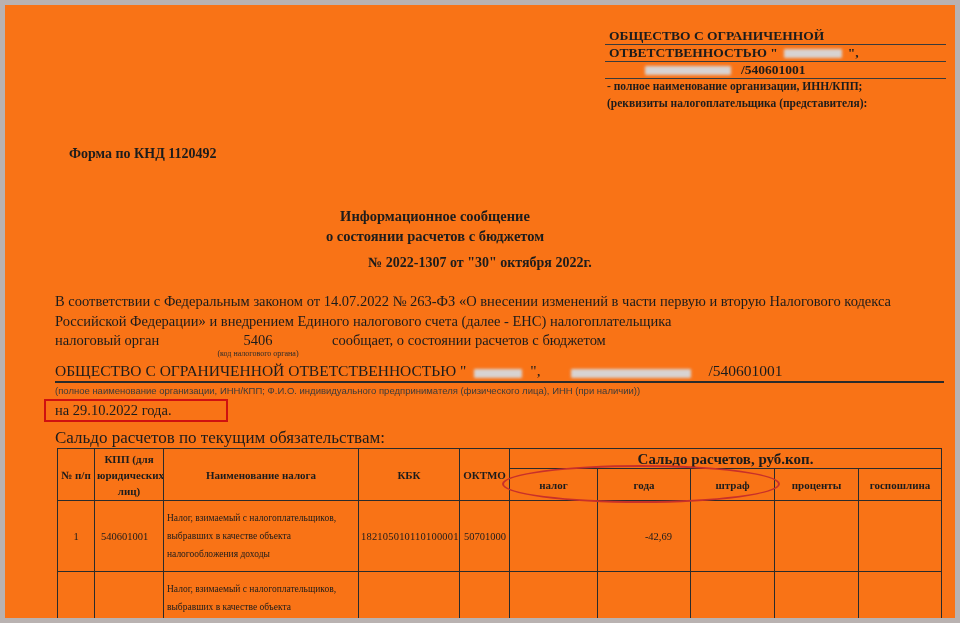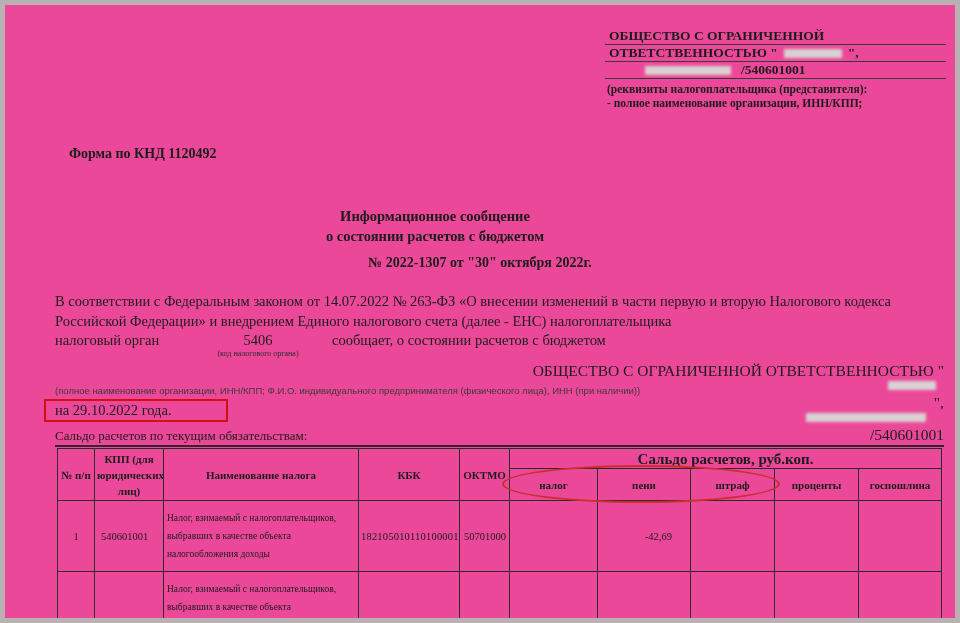--- a/index.html
+++ b/index.html
@@ -7,21 +7,21 @@
   body {
     background: #b9b2b1;
     font-family: "Liberation Serif", "DejaVu Serif", serif;
     color: #1c1c1c;
     position: relative;
   }
   .page {
     position: absolute;
     left: 5px; top: 5px;
     width: 950px; height: 613px;
-    background: #ec4899;
+    background: #f97316;
     overflow: hidden;
   }
   .abs { position: absolute; }
 
   
   .tp-block { left: 600px; top: 23px; width: 341px; font-weight: bold; font-size: 13.5px; }
   .tp-line { border-bottom: 1px solid #3a3a3a; padding: 0 2px 1px 4px; min-height: 16px; line-height: 15px; white-space: nowrap; }
   .tp-line2 { display: flex; align-items: flex-end; }
   .tp-line3 { display: flex; align-items: flex-end; padding-left: 40px; }
   .tp-caption { font-weight: bold; font-size: 11.5px; line-height: 14px; padding: 3px 0 0 2px; }
@@ -40,28 +40,28 @@
   .intro { left: 50px; top: 286px; width: 893px; font-size: 14.5px; line-height: 20px; }
 
   
   .tax-line { left: 0; top: 327px; width: 950px; height: 36px; font-size: 14.5px; }
   .tax-label { position: absolute; left: 50px; top: 0; }
   .tax-code { position: absolute; left: 168px; top: 0; width: 170px; text-align: center; }
   .tax-code-caption { position: absolute; left: 168px; top: 17px; width: 170px; text-align: center; font-size: 8px; color: #2a2a2a; }
   .tax-suffix { position: absolute; left: 327px; top: 0; }
 
   
-  .org-line { left: 50px; top: 356px; width: 889px; border-bottom: 2px solid #2b2b2b; font-size: 15.5px; line-height: 20px; display: flex; align-items: flex-end; white-space: nowrap; flex-direction: column; }
+  .org-line { left: 50px; top: 356px; width: 889px; border-bottom: 2px solid #2b2b2b; font-size: 15.5px; line-height: 20px; display: flex; align-items: flex-end; white-space: nowrap; }
   .org-caption { left: 50px; top: 380px; font-family: "Liberation Sans", "DejaVu Sans", sans-serif; font-size: 9.5px; color: #3b3b3b; }
 
   
   .date-box { left: 39px; top: 394px; width: 184px; height: 23px; border: 2px solid #cf1110; display: flex; align-items: center; padding-left: 9px; font-size: 14.5px; }
   .ellipse { left: 497px; top: 460px; width: 278px; height: 38px; border: 2px solid #c8302a; border-radius: 50%; background: transparent; }
 
-  .saldo-heading { left: 50px; top: 423px; font-size: 13px; }
+  .saldo-heading { left: 50px; top: 423px; font-size: 17px; }
 
   
   .tbl-wrap { left: 52px; top: 443px; width: 886px; }
   table { border-collapse: collapse; table-layout: fixed; width: 884px; }
   td, th { border: 1.5px solid #2b2b2b; vertical-align: middle; overflow: hidden; }
   th { font-weight: bold; font-size: 11px; line-height: 16px; text-align: center; padding: 1px 2px; }
   th.saldo-span { font-size: 15px; height: 20px; }
   tr.subhead th { height: 32px; }
   td { font-size: 10.5px; padding: 1px 3px; }
   td.c-num { text-align: center; }
@@ -84,22 +84,22 @@
     <div class="tp-line">ОБЩЕСТВО С ОГРАНИЧЕННОЙ</div>
     <div class="tp-line tp-line2">
       <span>ОТВЕТСТВЕННОСТЬЮ "</span>
       <span class="redact r-sm"></span>
       <span>",</span>
     </div>
     <div class="tp-line tp-line3">
       <span class="redact r-md"></span>
       <span>/540601001</span>
     </div>
+    <div class="tp-caption" style="padding-top:0;">- полное наименование организации, ИНН/КПП;</div>
     <div class="tp-caption">(реквизиты налогоплательщика (представителя):</div>
-    <div class="tp-caption" style="padding-top:0;">- полное наименование организации, ИНН/КПП;</div>
   </div>
 
   <div class="abs form-code">Форма по КНД 1120492</div>
 
   <div class="abs title-wrap">
     <div>Информационное сообщение</div>
     <div>о состоянии расчетов с бюджетом</div>
   </div>
 
   <div class="abs doc-number">№ 2022-1307 от  "30" октября 2022г.</div>
@@ -146,21 +146,21 @@
           <tr>
         <th rowspan="2">№ п/п</th>
         <th rowspan="2">КПП (для юридических лиц)</th>
         <th rowspan="2">Наименование налога</th>
         <th rowspan="2">КБК</th>
         <th rowspan="2">ОКТМО</th>
         <th colspan="5" class="saldo-span">Сальдо расчетов, руб.коп.</th>
       </tr>
       <tr class="subhead">
         <th>налог</th>
-        <th>пени</th>
+        <th>года</th>
         <th>штраф</th>
         <th>проценты</th>
         <th>госпошлина</th>
       </tr>
       <tr class="row1">
         <td class="c-num">1</td>
         <td class="c-kpp">540601001</td>
         <td class="c-name">Налог, взимаемый с налогоплательщиков, выбравших в качестве объекта налогообложения доходы</td>
         <td class="c-kbk">18210501011010000110</td>
         <td class="c-okt">50701000</td>

